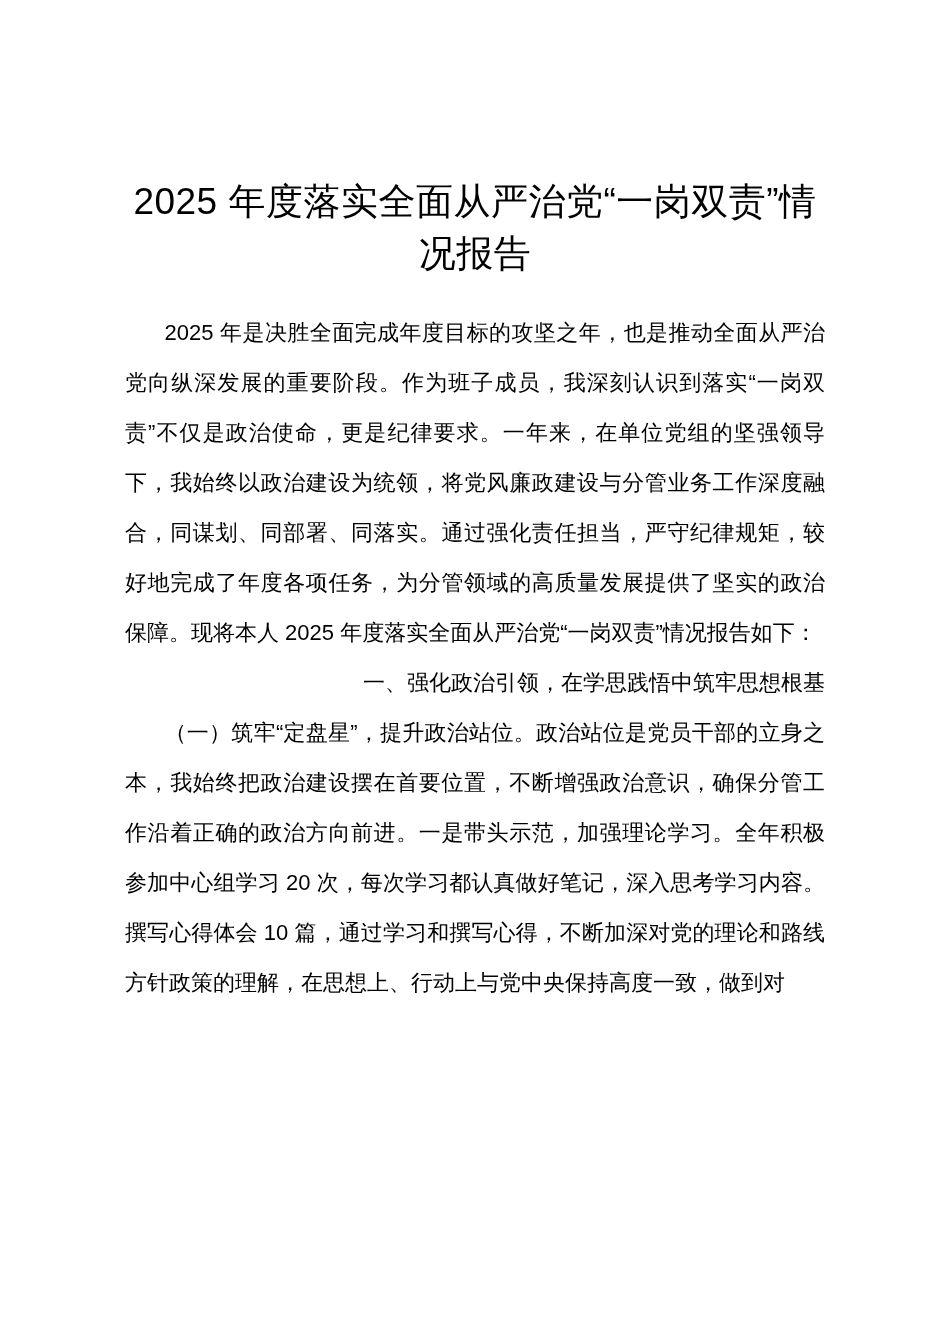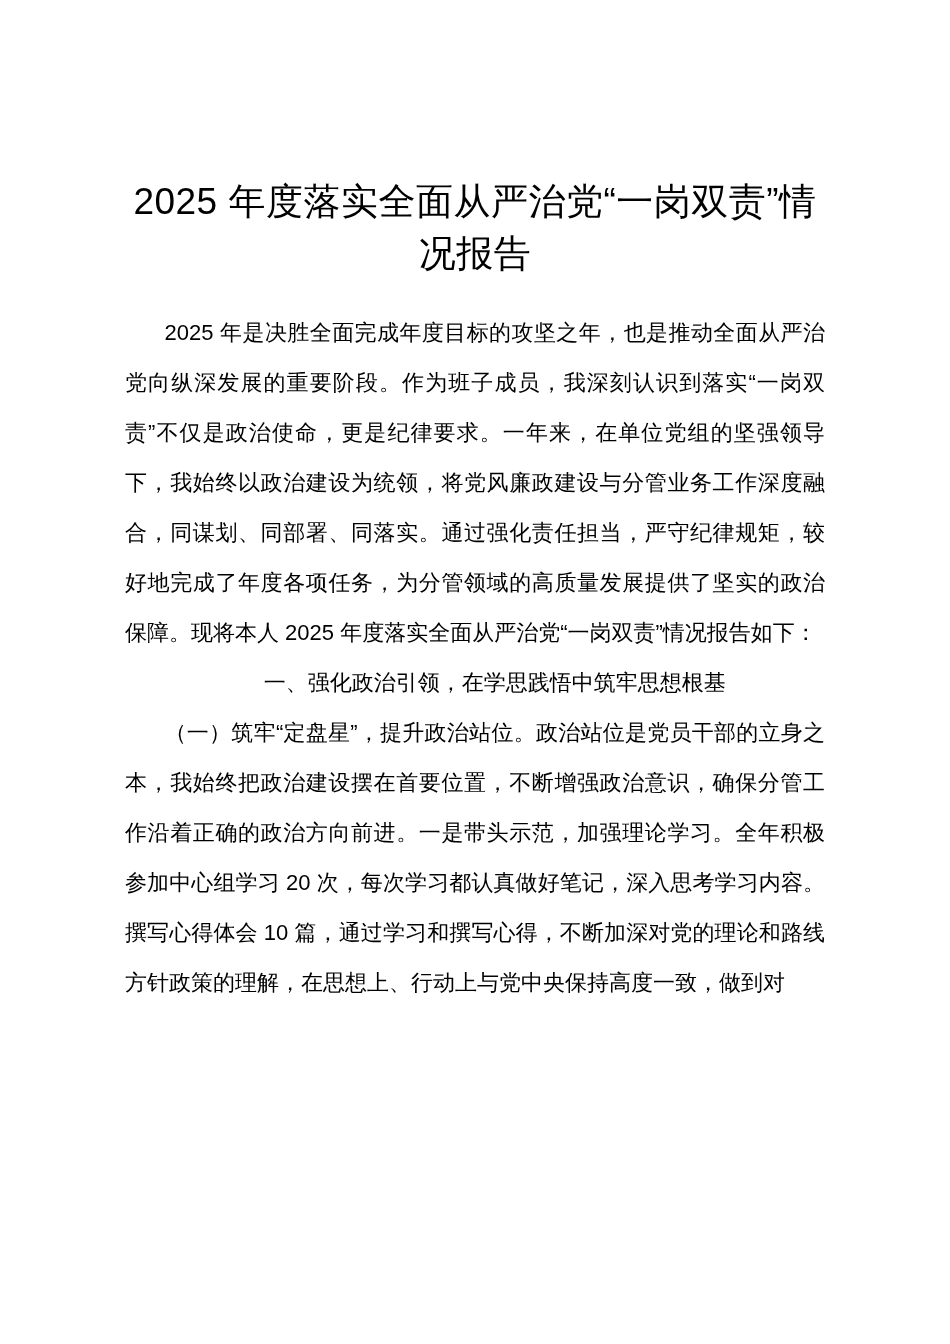--- a/index.html
+++ b/index.html
@@ -29,21 +29,21 @@
     }
     .para {
       font-size: 22px;
       line-height: 50px;
       text-align: justify;
       text-justify: inter-ideograph;
       text-indent: 1.8em;
       word-break: break-all;
     }
     .para.heading {
-      text-align: center;
+      text-align: right;
     }
   </style>
 </head>
 <body>
 
 <div class="page">
   <h1 class="doc-title">2025 年度落实全面从严治党“一岗双责”情况报告</h1>
 
   <div class="doc-body">
     <p class="para">2025 年是决胜全面完成年度目标的攻坚之年，也是推动全面从严治党向纵深发展的重要阶段。作为班子成员，我深刻认识到落实“一岗双责”不仅是政治使命，更是纪律要求。一年来，在单位党组的坚强领导下，我始终以政治建设为统领，将党风廉政建设与分管业务工作深度融合，同谋划、同部署、同落实。通过强化责任担当，严守纪律规矩，较好地完成了年度各项任务，为分管领域的高质量发展提供了坚实的政治保障。现将本人 2025 年度落实全面从严治党“一岗双责”情况报告如下：</p>

